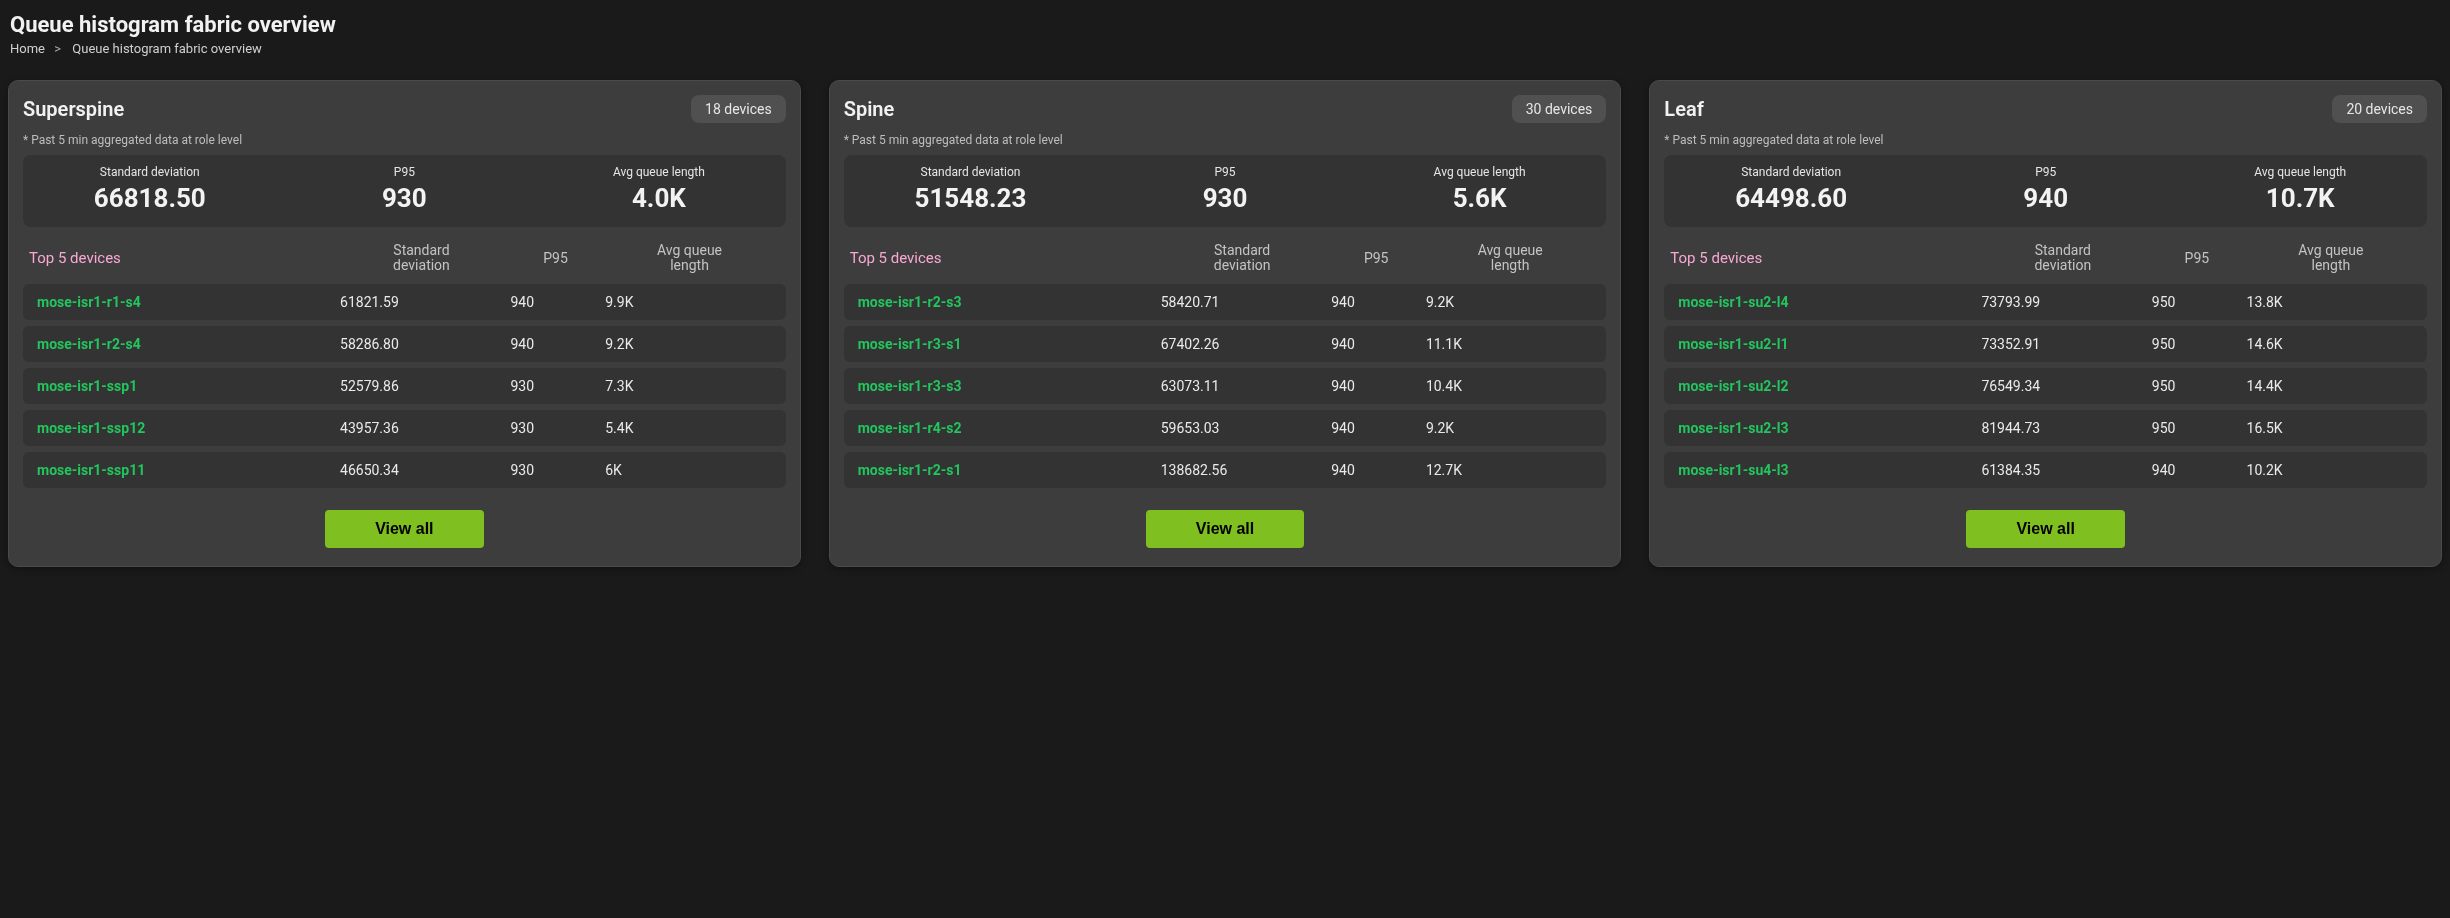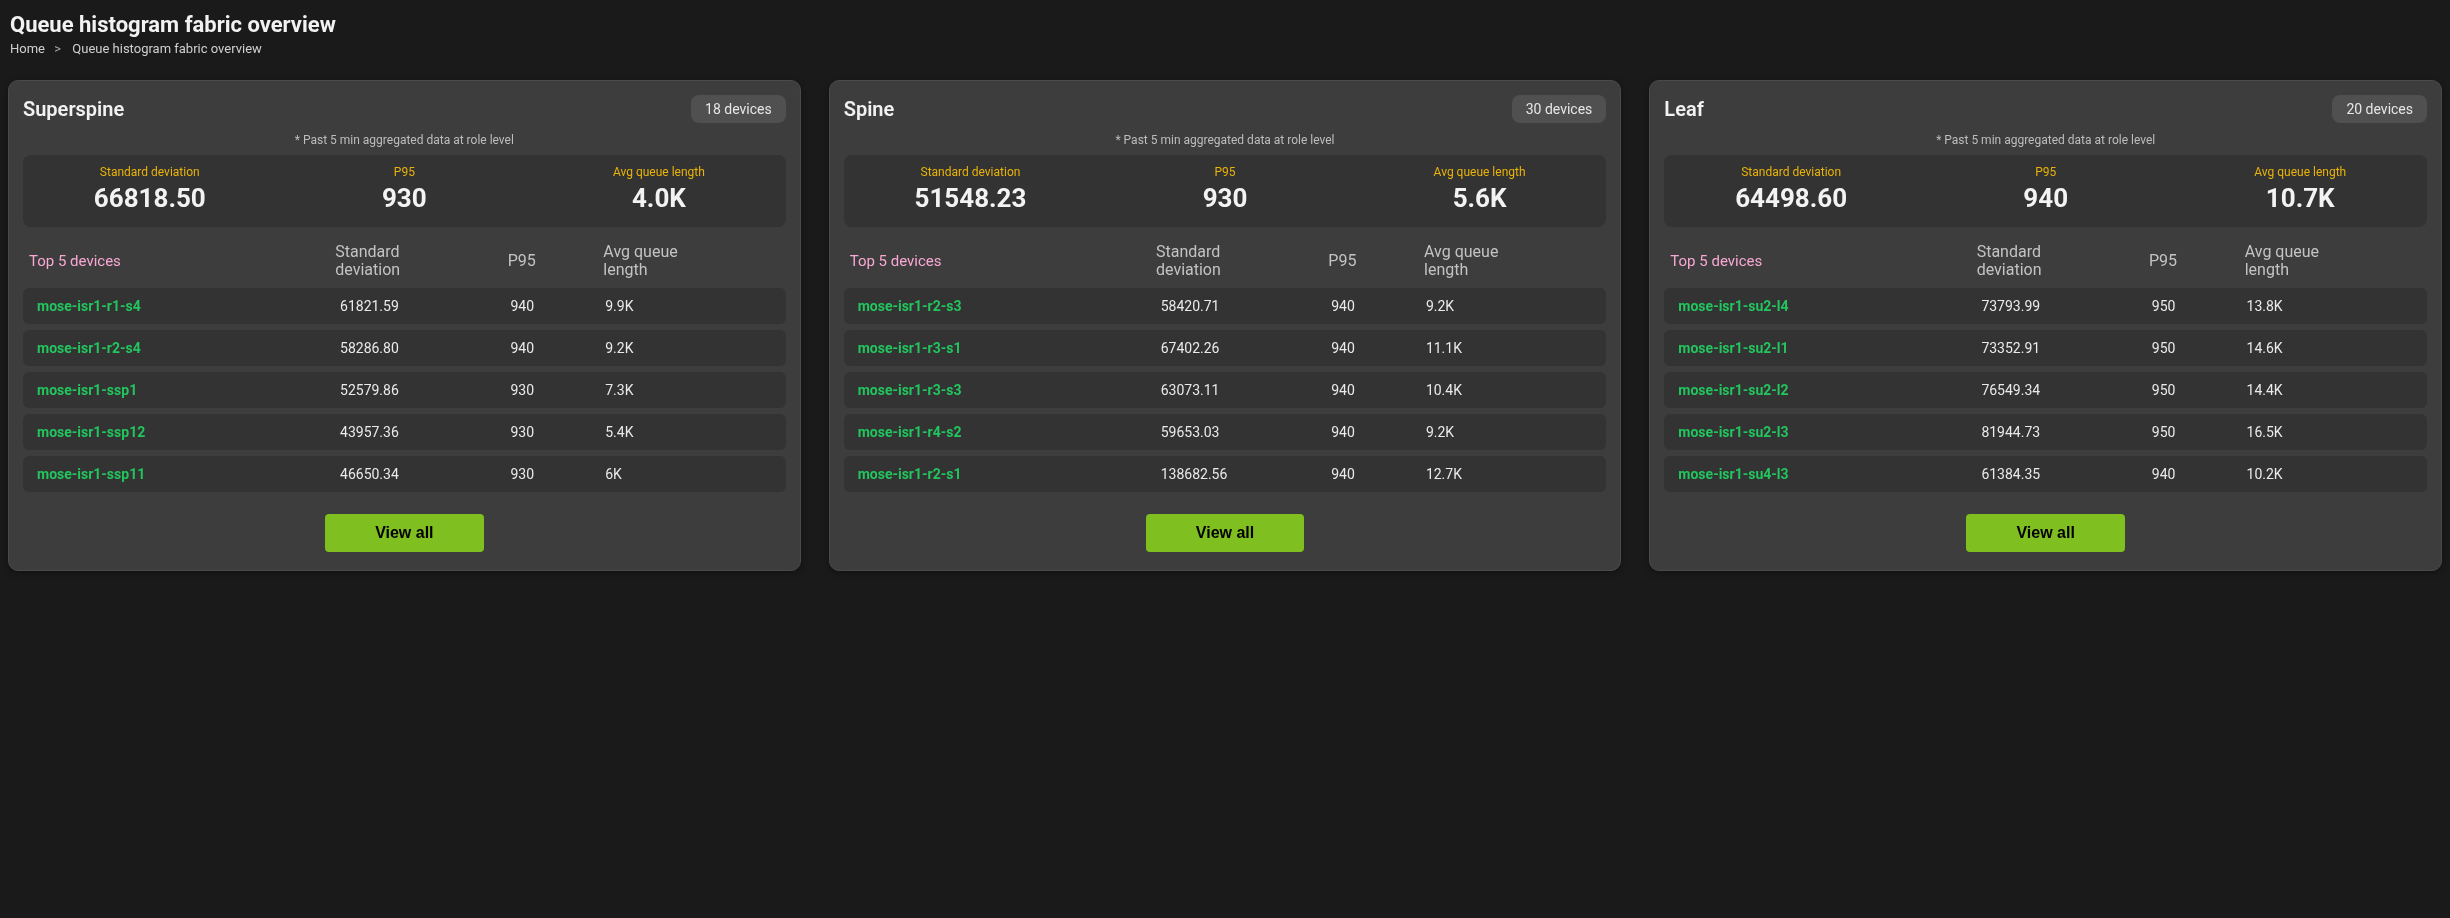--- a/index.html
+++ b/index.html
@@ -52,41 +52,41 @@
     color: #f2f2f2;
   }
   .badge {
     background: #505050;
     color: #e6e6e6;
     font-size: 14px;
     padding: 6px 14px;
     border-radius: 8px;
   }
   .note {
-    text-align: center;
+    text-align: left;
     font-size: 12px;
     color: #bdbdbd;
     margin-bottom: 8px;
   }
   .stats-row {
     display: flex;
     background: #333333;
     border-radius: 8px;
     overflow: hidden;
     margin-bottom: 10px;
   }
   .stat {
     flex: 1;
     text-align: center;
     padding: 10px 6px 14px 6px;
   }
   .stat + .stat { border-left: 1px solid transparent; }
   .stat-label {
     font-size: 12px;
-    color: #eab308;
+    color: #e5e5e5;
     margin-bottom: 4px;
     white-space: nowrap;
   }
   .stat-value {
     font-size: 26px;
     font-weight: 700;
     color: #f3f3f3;
   }
 
   .top5-header {
@@ -95,21 +95,21 @@
     align-items: center;
     padding: 6px 10px 10px 6px;
     font-size: 13px;
     color: #c3c3c3;
   }
   .top5-header .col-title {
     font-size: 15px;
     font-weight: 400;
     color: #f9a8d4;
   }
-  .top5-header .th { text-align: left; line-height: 1.1; font-size: 16px; }
+  .top5-header .th { text-align: center; line-height: 1.1; font-size: 14px; }
 
   .row {
     display: grid;
     grid-template-columns: 1.6fr 0.9fr 0.5fr 0.9fr;
     align-items: center;
     background: #333333;
     border-radius: 6px;
     padding: 10px 10px 10px 14px;
     margin-bottom: 6px;
     font-size: 14px;

